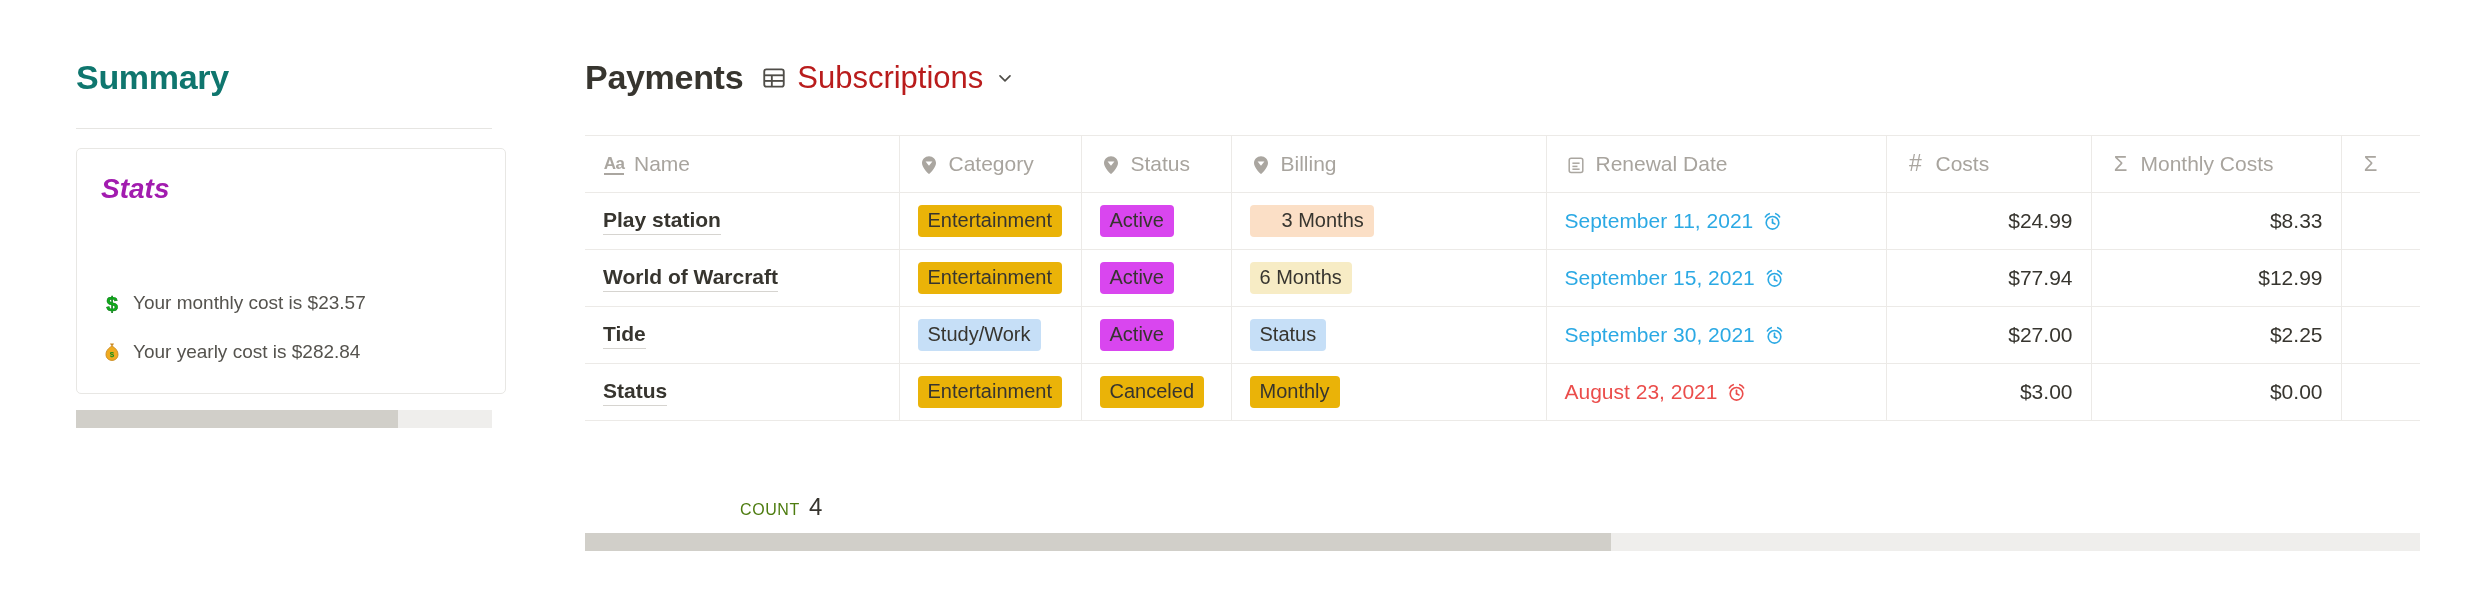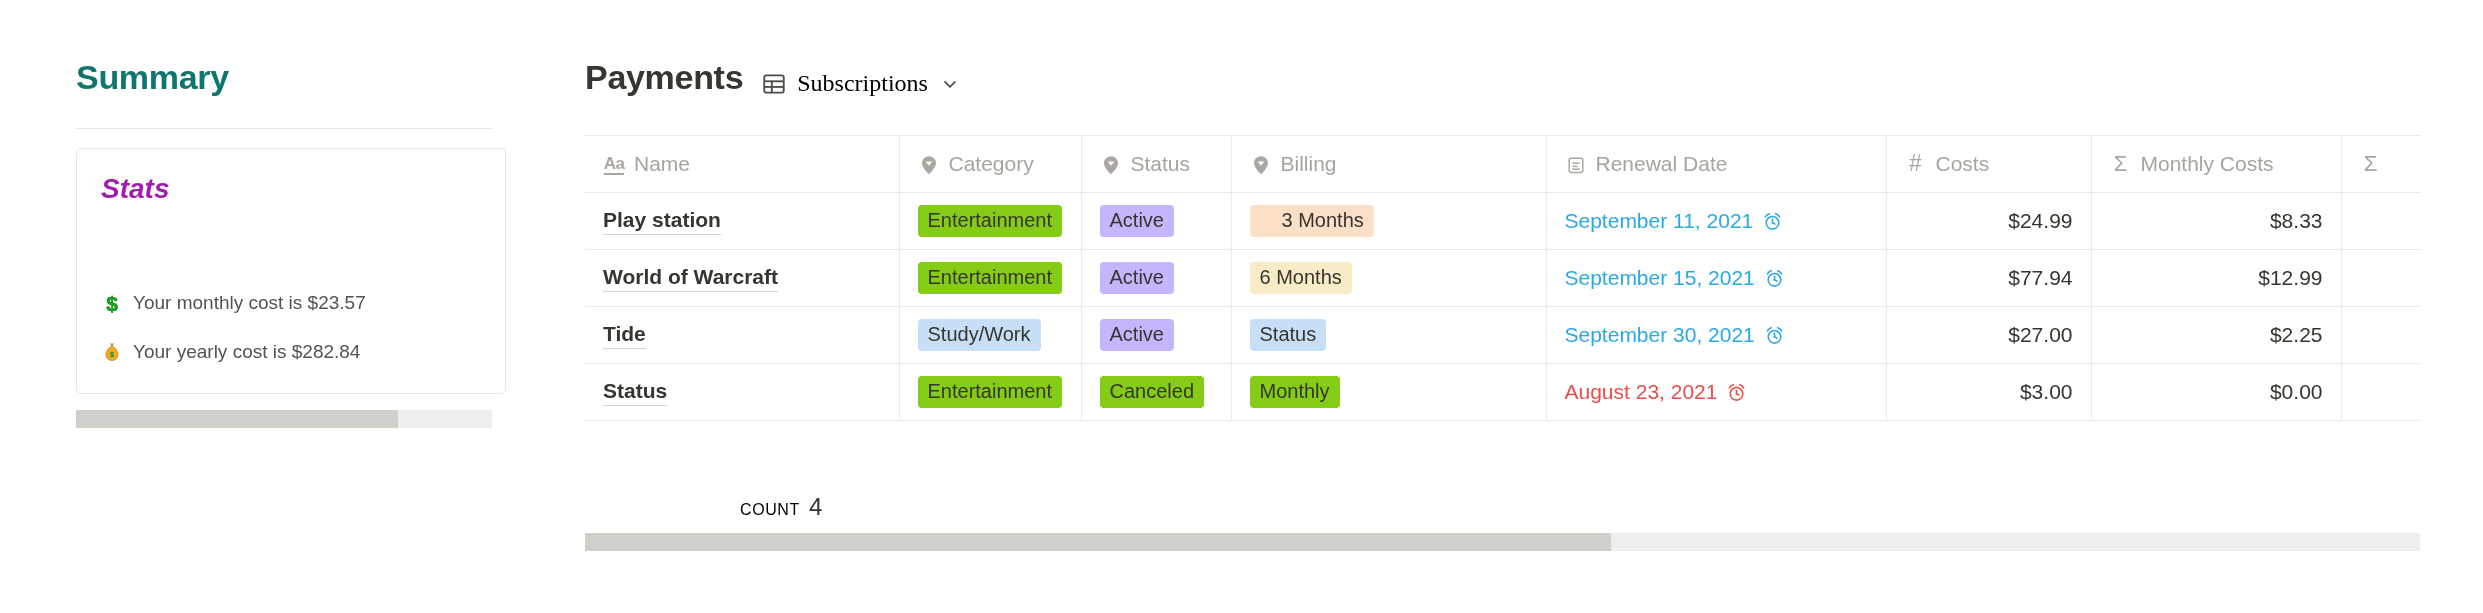--- a/index.html
+++ b/index.html
@@ -133,37 +133,36 @@
     left: 560px;
     top: 0px;
     width: 1923px;
     height: 613px;
   }
   #payments-header {
     position: absolute;
     left: 25px;
     top: 58px;
     display: flex;
-    align-items: flex-end;
+    align-items: center;
     gap: 18px;
     white-space: nowrap;
   }
   #payments-title {
     font-size: 34px;
     font-weight: 700;
     letter-spacing: -0.3px;
     color: #37352f;
   }
   #db-chip {
     display: flex;
     align-items: center;
     gap: 10px;
-    font-size: 24px;
-    color: #000000;
-    font-family: Liberation Serif, serif;
+    font-size: 31px;
+    color: #b91c1c;
   }
   #db-chip .table-icon { display: inline-flex; }
   #db-chip .chevron { display: inline-flex; margin-left: 2px; }
 
   #table-wrap {
     position: absolute;
     left: 25px;
     top: 135px;
     width: 1835px;
     overflow: hidden;
@@ -248,22 +247,22 @@
 
   .tag {
     display: inline-block;
     padding: 4px 10px 5px 10px;
     border-radius: 4px;
     font-size: 20px;
     line-height: 1.15;
     color: #37352f;
     white-space: nowrap;
   }
-  .tag-pink   { background: #84cc16; }
-  .tag-teal   { background: #c4b5fd; }
+  .tag-pink   { background: #eab308; }
+  .tag-teal   { background: #d946ef; }
   .tag-orange { background: #fbdfc6; padding-left: 32px; }
   .tag-cream  { background: #f7ecc5; }
   .tag-blue   { background: #c6dff7; }
 
   .date-cell {
     display: flex;
     align-items: center;
     gap: 9px;
     font-size: 21px;
     white-space: nowrap;
@@ -284,21 +283,21 @@
     left: 155px;
     top: 8px;
     display: flex;
     align-items: baseline;
     gap: 9px;
     white-space: nowrap;
   }
   #count-label {
     font-size: 16px;
     letter-spacing: 0.6px;
-    color: #000000;
+    color: #4d7c0f;
     text-transform: uppercase;
   }
   #count-value {
     font-size: 24px;
     color: #37352f;
   }
 
   #table-scrollbar {
     position: absolute;
     left: 25px;

